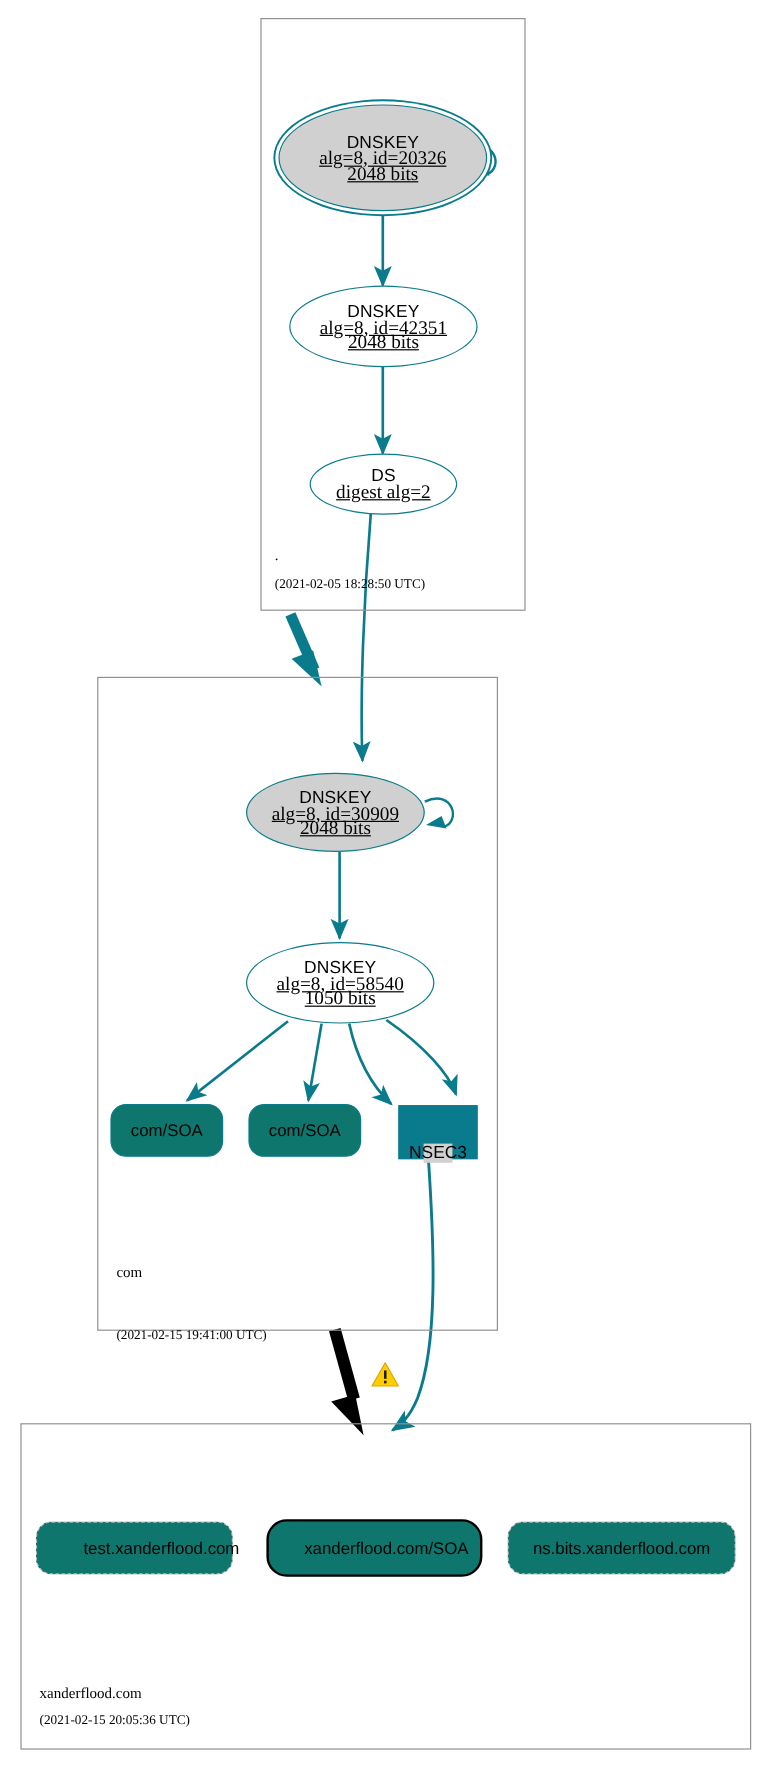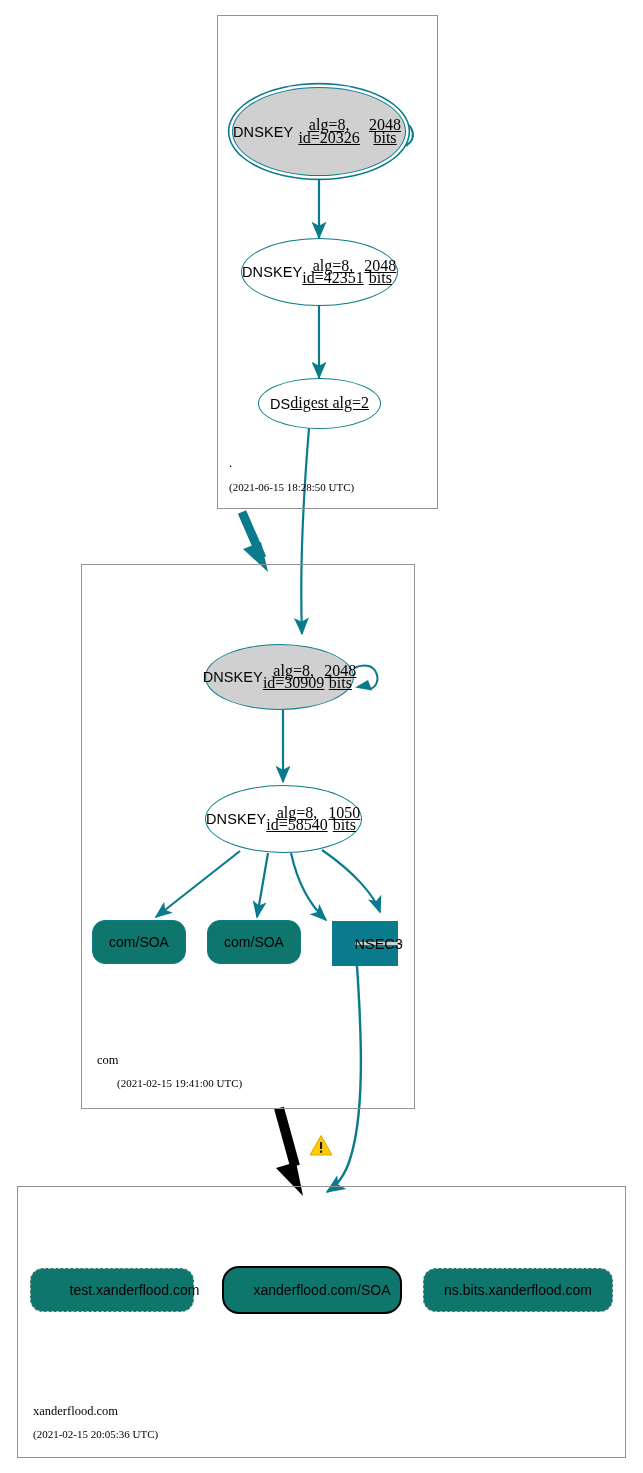--- a/index.html
+++ b/index.html
@@ -35,20 +35,21 @@
   .zone-name {
     font-size: 12.5px;
   }
   .zone-time {
     font-size: 11px;
   }
   .node {
     position: absolute;
     box-sizing: border-box;
     display: flex;
+    flex-direction: column;
     align-items: center;
     justify-content: center;
     text-align: center;
     color: #000000;
   }
   .ellipse-node {
     border: 1.6px solid #0a7b8c;
     border-radius: 50%;
     background: #ffffff;
   }
@@ -85,23 +86,23 @@
     border: 1.6px dashed #b8b8b8;
     border-radius: 13px;
     color: #000000;
   }
   .nsec3-node {
     position: absolute;
     border: 2px solid #0a7b8c;
     background: #0a7b8c;
     box-sizing: border-box;
     display: flex;
-    flex-direction: row;
+    flex-direction: column;
     padding: 19px;
-    gap: 0;
+    gap: 11px;
   }
   .nsec3-top {
     display: flex;
     gap: 1.5px;
     height: 12px;
   }
   .nsec3-cell {
     flex: 1;
     background: #d0d0d0;
   }
@@ -184,42 +185,42 @@
   </g>
 
   <g>
     <path d="M279,1108 L295,1166" stroke="#000000" stroke-width="10" fill="none"></path>
     <path d="M303,1196 L276,1168 L296,1162 Z" fill="#000000"></path>
   </g>
 </svg>
 
 <div class="zone-box" style="left:217px; top:15px; width:221px; height:494px;"></div>
 <div class="zone-label zone-name" style="left:229px; top:456px;">.</div>
-<div class="zone-label zone-time" style="left:229px; top:481px;">(2021-06-15 18:28:50 UTC)</div>
+<div class="zone-label zone-time" style="left:229px; top:481px;">(2021-02-05 18:28:50 UTC)</div>
 
 <div class="node ellipse-node ksk double" style="left:232px; top:87px; width:174px; height:89px;">
   <div class="node-title">DNSKEY</div>
   <div class="node-sub">alg=8, id=20326</div>
   <div class="node-sub">2048 bits</div>
 </div>
 
 <div class="node ellipse-node" style="left:241px; top:238px; width:157px; height:68px;">
   <div class="node-title">DNSKEY</div>
   <div class="node-sub">alg=8, id=42351</div>
   <div class="node-sub">2048 bits</div>
 </div>
 
 <div class="node ellipse-node" style="left:258px; top:378px; width:123px; height:51px;">
   <div class="node-title">DS</div>
   <div class="node-sub">digest alg=2</div>
 </div>
 
 <div class="zone-box" style="left:81px; top:564px; width:334px; height:545px;"></div>
 <div class="zone-label zone-name" style="left:97px; top:1053px;">com</div>
-<div class="zone-label zone-time" style="left:97px; top:1077px;margin-left:20px;">(2021-02-15 19:41:00 UTC)</div>
+<div class="zone-label zone-time" style="left:97px; top:1107px;">(2021-02-15 19:41:00 UTC)</div>
 
 <div class="node ellipse-node ksk" style="left:205px; top:644px; width:149px; height:66px;">
   <div class="node-title">DNSKEY</div>
   <div class="node-sub">alg=8, id=30909</div>
   <div class="node-sub">2048 bits</div>
 </div>
 
 <div class="node ellipse-node" style="left:205px; top:785px; width:157px; height:68px;">
   <div class="node-title">DNSKEY</div>
   <div class="node-sub">alg=8, id=58540</div>

